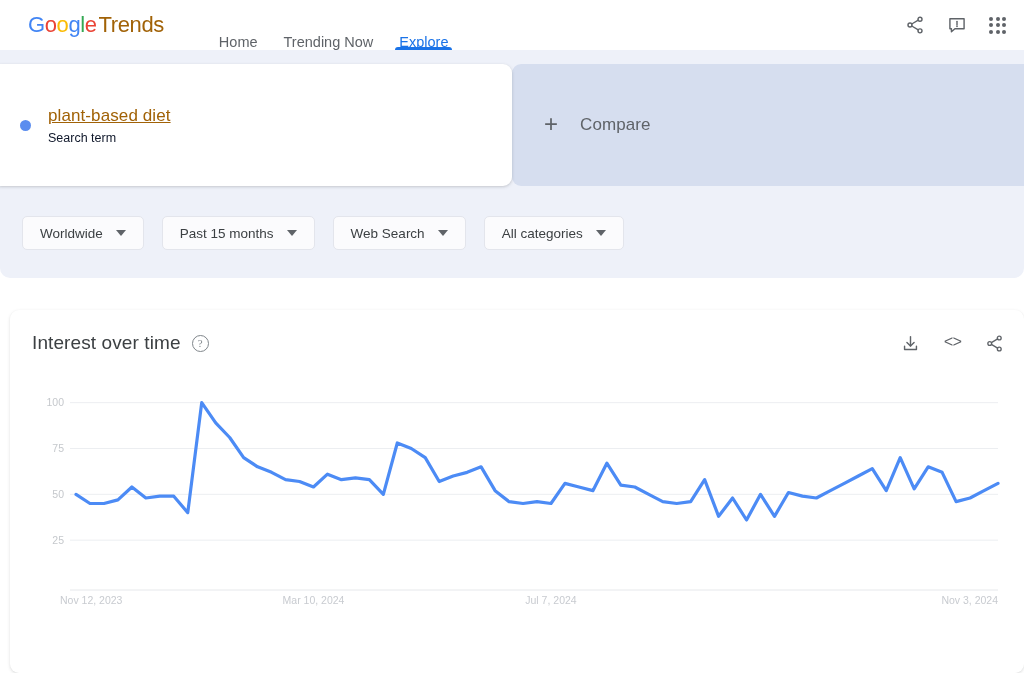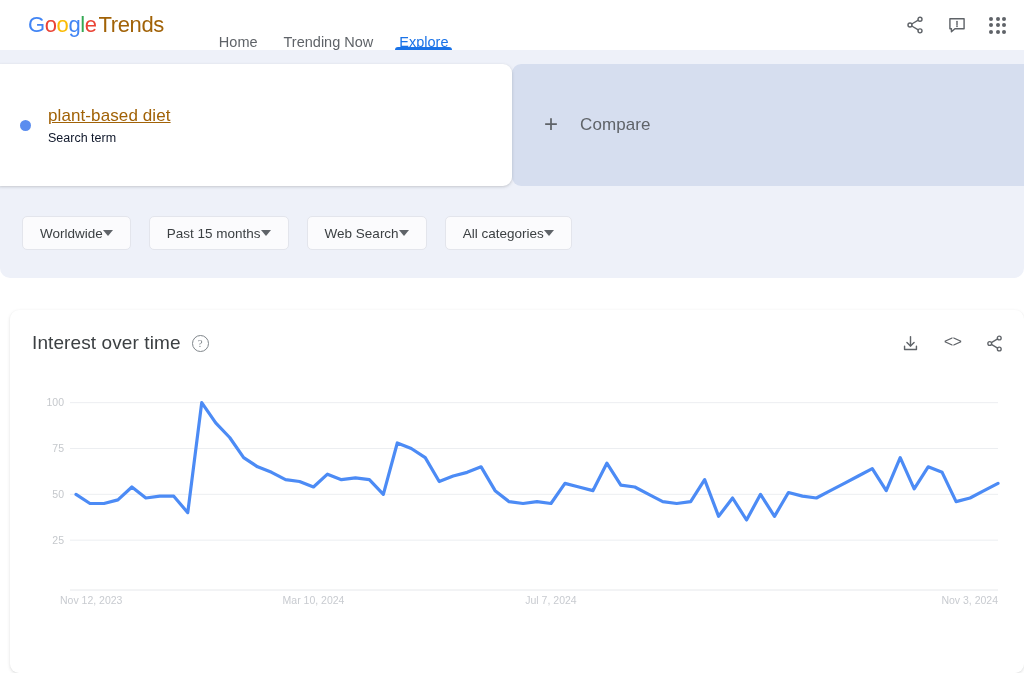--- a/index.html
+++ b/index.html
@@ -101,20 +101,21 @@
   .compare-plus {
     font-size: 24px; color: #5f6368; font-weight: 300;
     line-height: 1; margin-right: 22px; margin-top: -2px;
   }
   .compare-label { font-size: 17px; color: #5f6368; letter-spacing: .1px; }
 
   .filters { display: flex; gap: 18px; padding: 30px 0 0 22px; }
   .filter-chip {
     height: 34px;
     display: flex; align-items: center;
+    gap: 13px;
     padding: 0 17px;
     background: #fbfbfd;
     border: 1px solid #e3e5ec;
     border-radius: 5px;
     font-size: 13.5px;
     color: #3c4043;
     cursor: pointer;
     white-space: nowrap;
   }
   .caret {

